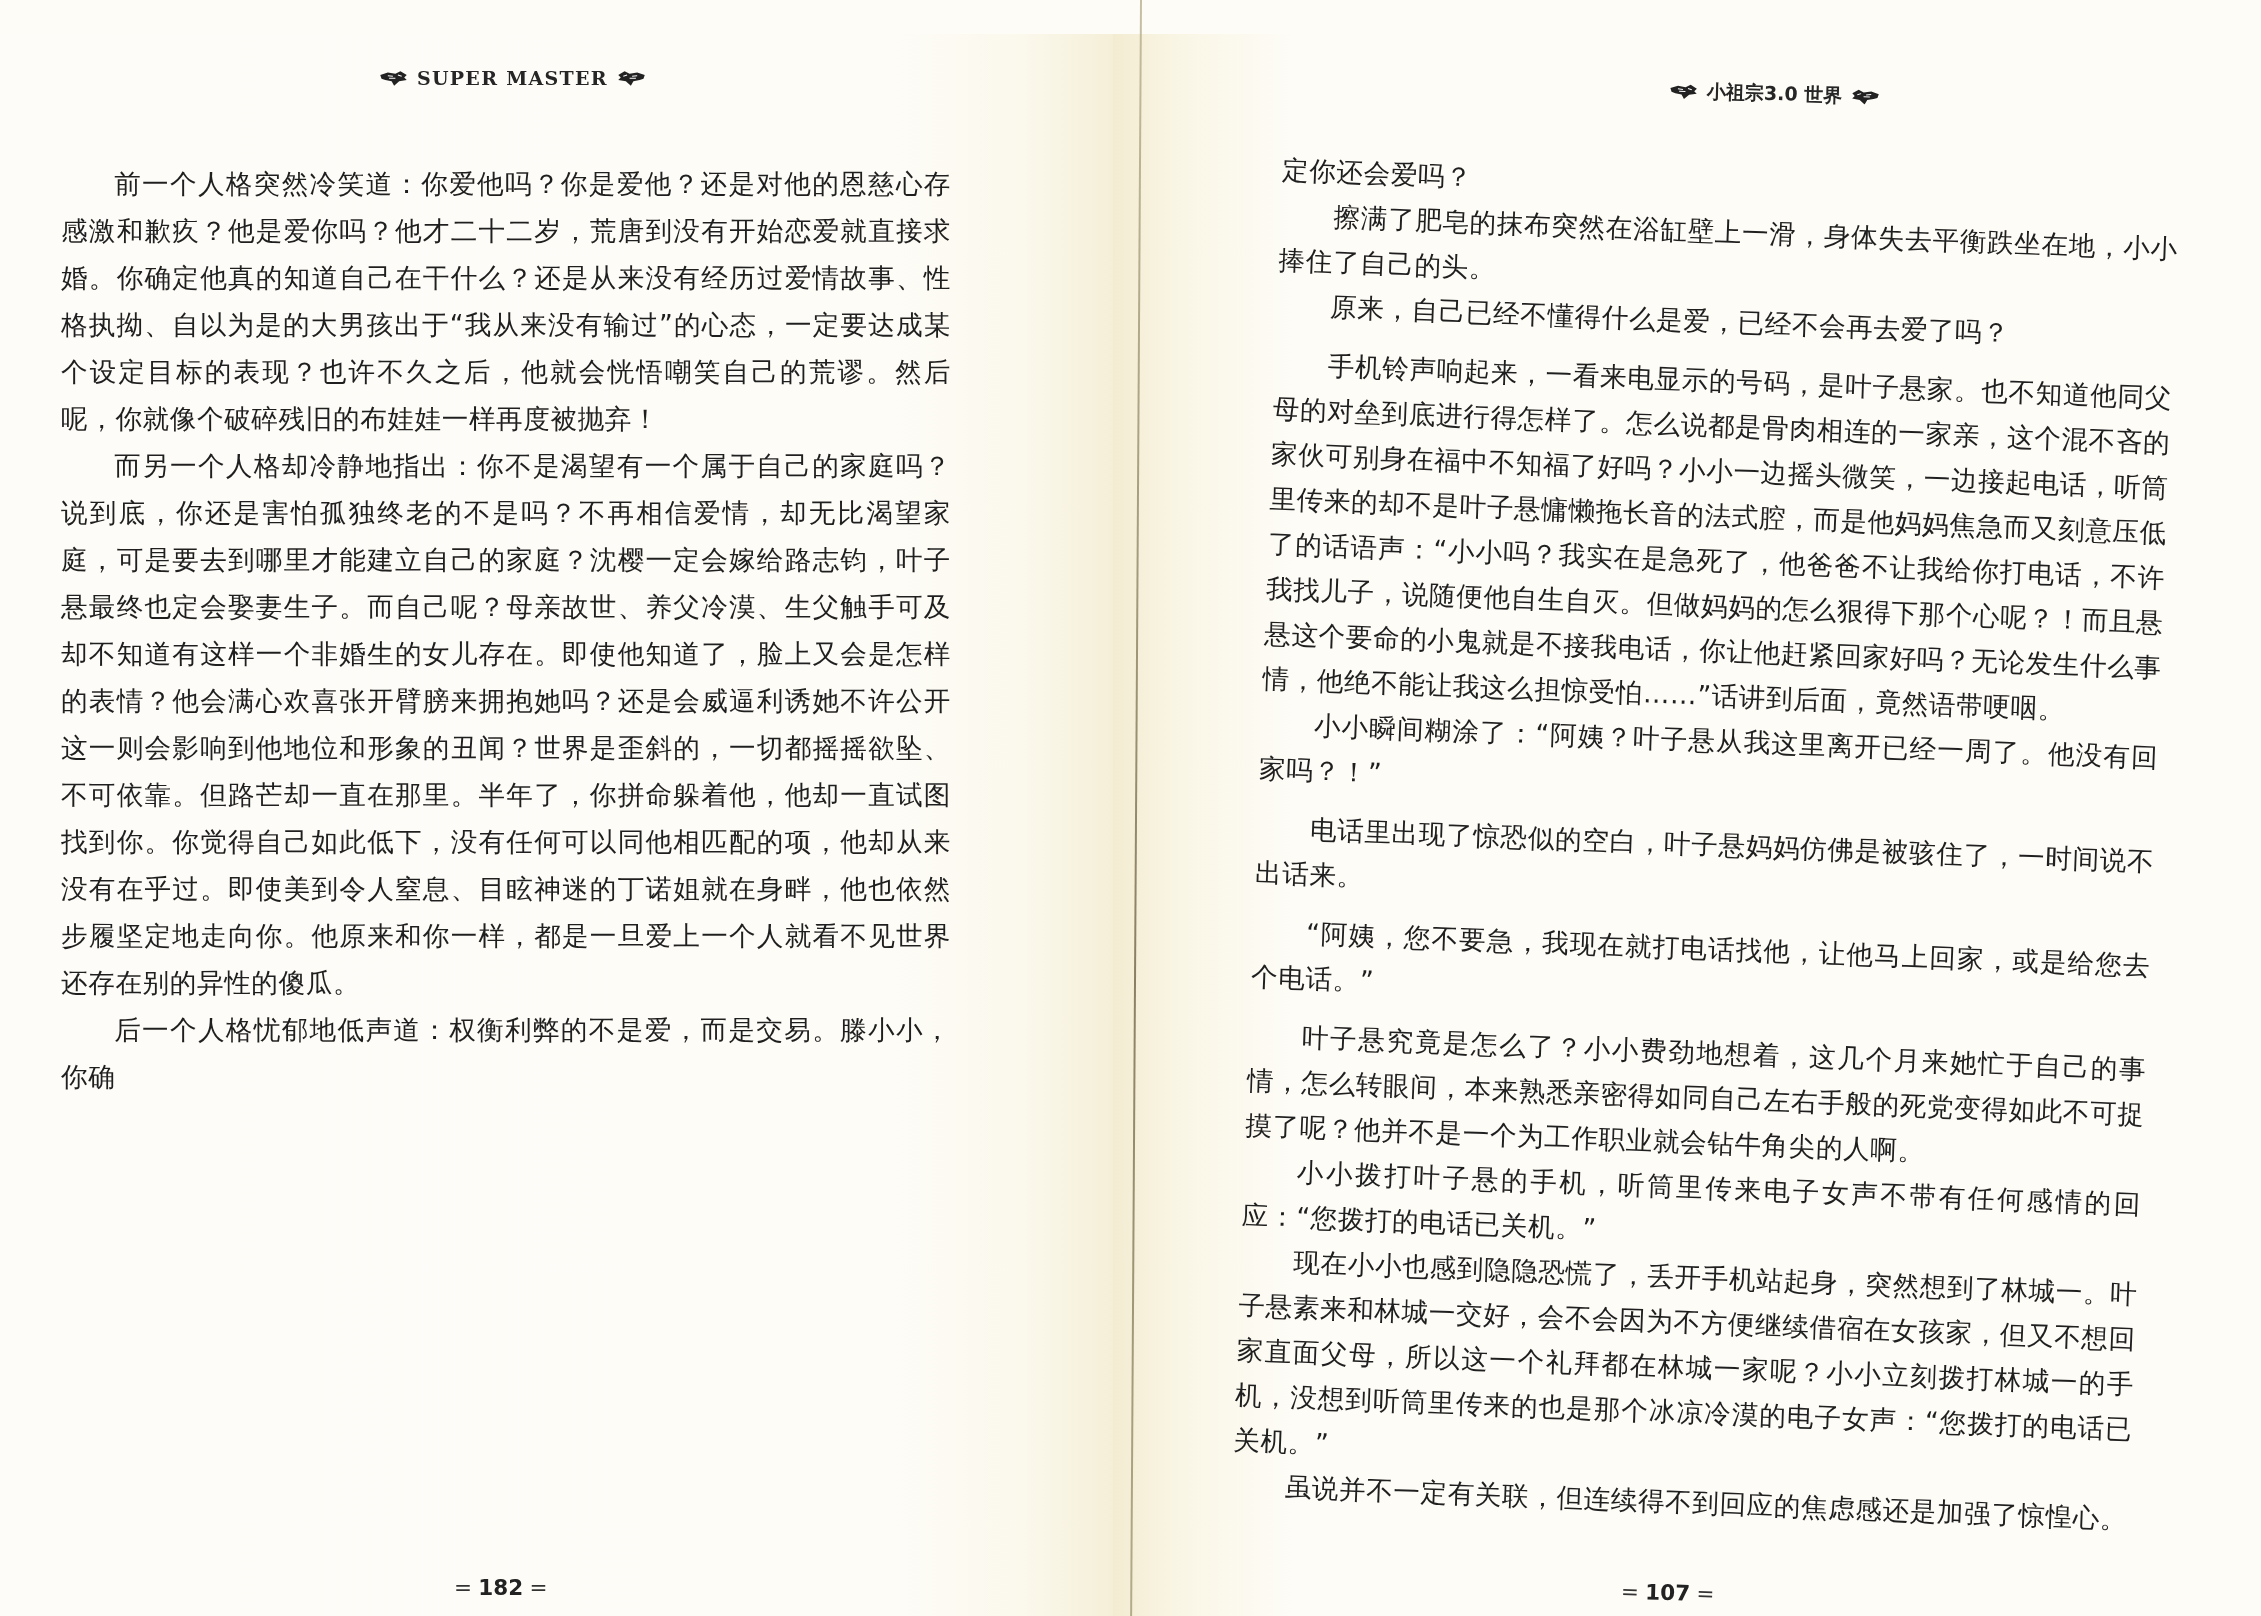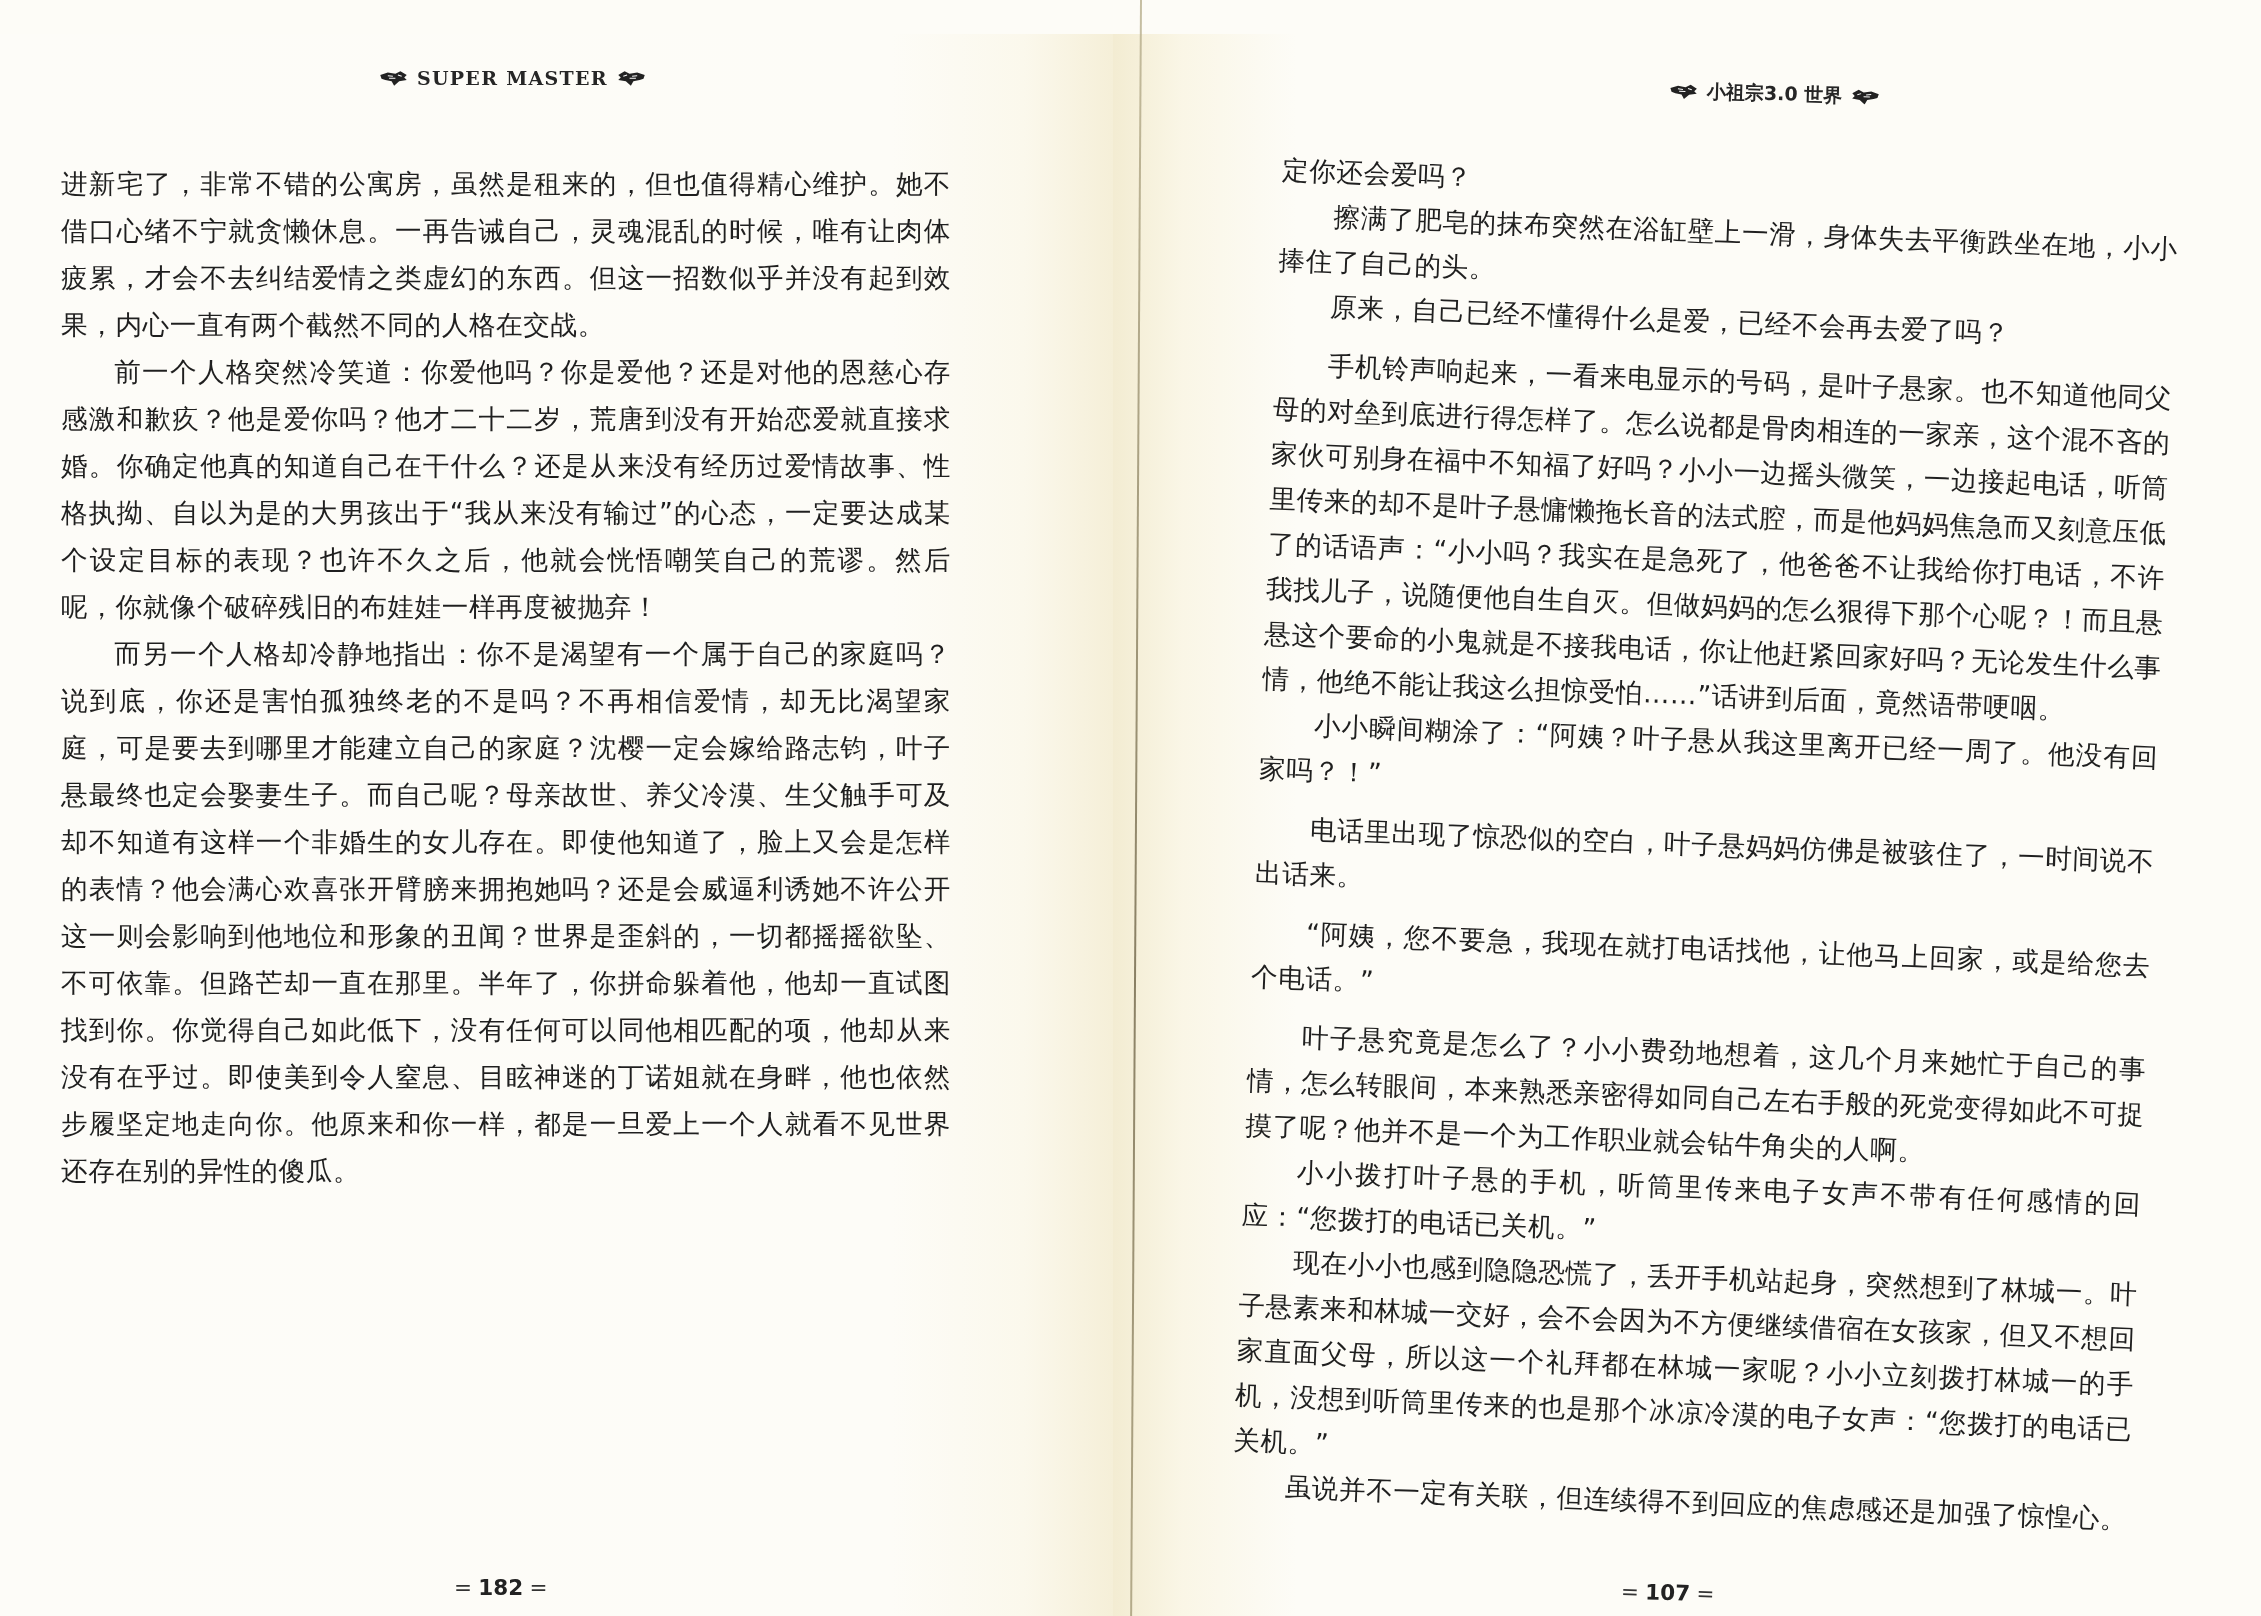--- a/index.html
+++ b/index.html
@@ -130,23 +130,23 @@
       <span>SUPER MASTER</span>
       <span class="ornament" style="transform: scaleX(-1);">
         <svg viewBox="0 0 46 26">
             <path d="M2 8 L14 4 L26 6 L34 2 L44 8 L40 12 L44 16 L32 18 L24 25 L20 18 L10 16 L4 14 Z" fill="#222"></path>
             <path d="M14 9 L22 10 M16 13 L26 13 M30 8 L36 10" stroke="#fff" stroke-width="1.6"></path>
           </svg>
       </span>
     </div>
 
     <div class="text-block left-text">
-      <p class="para noindent">进新宅了，非常不错的公寓房，虽然是租来的，但也值得精心维护。她不借口心绪不宁就贪懒休息。一再告诫自己，灵魂混乱的时候，唯有让肉体疲累，才会不去纠结爱情之类虚幻的东西。但这一招数似乎并没有起到效果，内心一直有两个截然不同的人格在交战。</p>
       <p class="para">前一个人格突然冷笑道：你爱他吗？你是爱他？还是对他的恩慈心存感激和歉疚？他是爱你吗？他才二十二岁，荒唐到没有开始恋爱就直接求婚。你确定他真的知道自己在干什么？还是从来没有经历过爱情故事、性格执拗、自以为是的大男孩出于“我从来没有输过”的心态，一定要达成某个设定目标的表现？也许不久之后，他就会恍悟嘲笑自己的荒谬。然后呢，你就像个破碎残旧的布娃娃一样再度被抛弃！</p>
       <p class="para">而另一个人格却冷静地指出：你不是渴望有一个属于自己的家庭吗？说到底，你还是害怕孤独终老的不是吗？不再相信爱情，却无比渴望家庭，可是要去到哪里才能建立自己的家庭？沈樱一定会嫁给路志钧，叶子悬最终也定会娶妻生子。而自己呢？母亲故世、养父冷漠、生父触手可及却不知道有这样一个非婚生的女儿存在。即使他知道了，脸上又会是怎样的表情？他会满心欢喜张开臂膀来拥抱她吗？还是会威逼利诱她不许公开这一则会影响到他地位和形象的丑闻？世界是歪斜的，一切都摇摇欲坠、不可依靠。但路芒却一直在那里。半年了，你拼命躲着他，他却一直试图找到你。你觉得自己如此低下，没有任何可以同他相匹配的项，他却从来没有在乎过。即使美到令人窒息、目眩神迷的丁诺姐就在身畔，他也依然步履坚定地走向你。他原来和你一样，都是一旦爱上一个人就看不见世界还存在别的异性的傻瓜。</p>
+      <p class="para">后一个人格忧郁地低声道：权衡利弊的不是爱，而是交易。滕小小，你确</p>
     </div>
 
     <div class="page-number left-num">
       <span class="dash">=</span>
       <span>182</span>
       <span class="dash">=</span>
     </div>
   </div>
 
   <div class="page page-right"></div>

